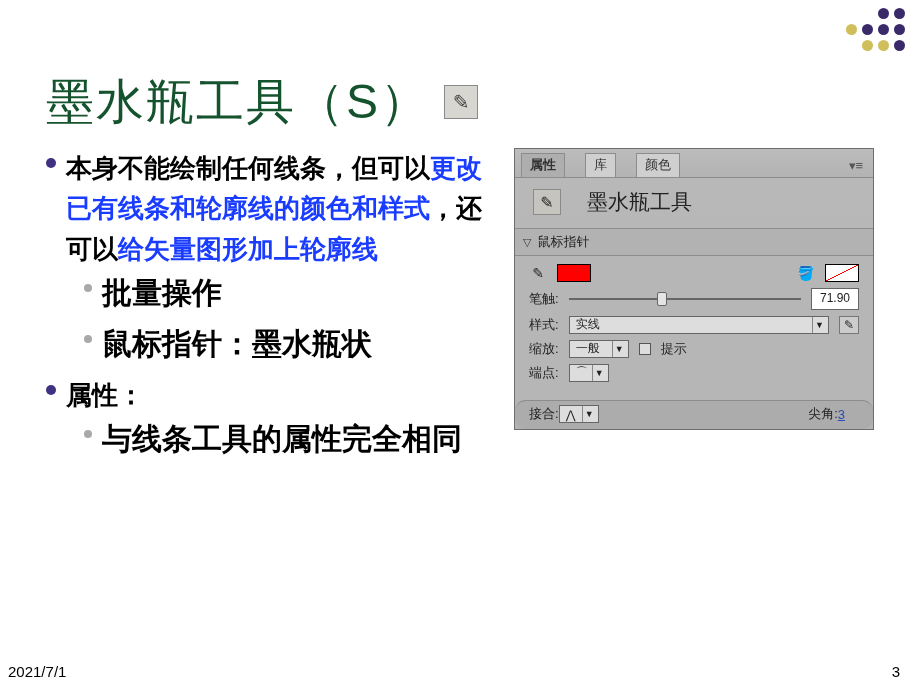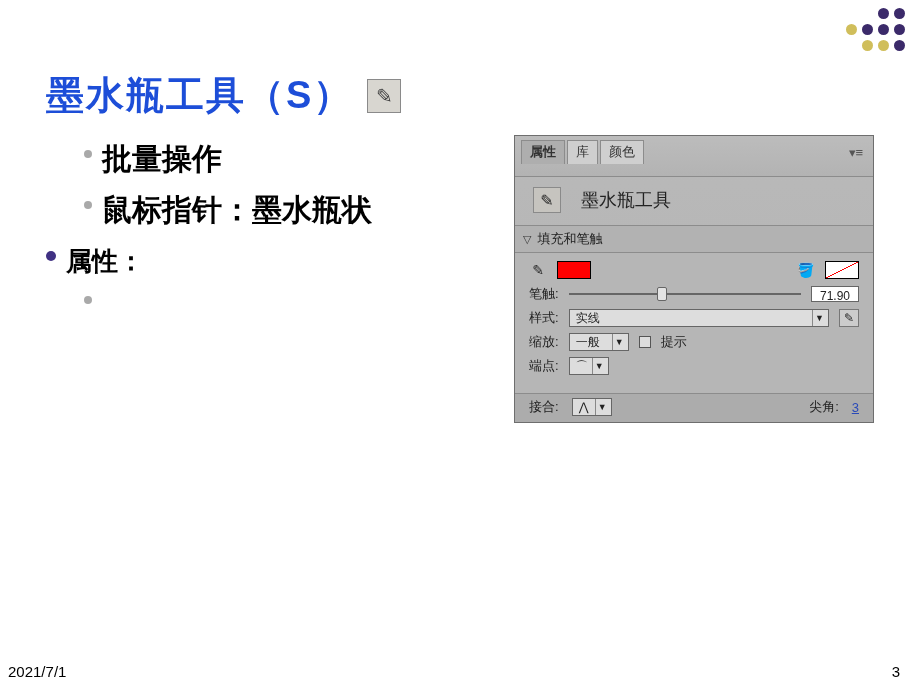--- a/index.html
+++ b/index.html
@@ -26,23 +26,23 @@
   .dot.em { background: transparent; }
   .slide {
     padding: 70px 46px 0 46px;
   }
   .title-row {
     display: flex;
     align-items: center;
     gap: 14px;
   }
   .title {
-    color: #1d4ed8;
-    font-weight: bold;
-    font-size: 38px;
+    color: #14532d;
+    font-weight: normal;
+    font-size: 48px;
     letter-spacing: 2px;
   }
   .ink-icon {
     width: 34px; height: 34px; background: #d8d6d0;
     border: 1px solid #8a8a8a;
     display: inline-flex; align-items: center; justify-content: center;
     font-size: 20px; color: #444;
   }
   .content {
     margin-top: 14px;
@@ -77,22 +77,22 @@
 
   
   .panel {
     width: 360px;
     background: linear-gradient(#b9b9b9,#b3b3b3);
     border: 1px solid #6e6e6e;
     font-family: SimSun, sans-serif;
     color: #222;
   }
   .panel .tabbar {
-    display: flex; align-items: center; gap: 2px;
-    padding: 4px 6px 12px 6px;
+    display: flex; align-items: center; gap: 20px;
+    padding: 4px 6px 0 6px;
     border-bottom: 1px solid #8c8c8c;
     background: linear-gradient(#bcbcbc,#b3b3b3);
   }
   .panel .tab {
     padding: 2px 8px 3px 8px;
     background: #cfcfcf;
     border: 1px solid #8c8c8c;
     border-bottom: none;
     font-size: 13px;
     color: #333;
@@ -106,21 +106,21 @@
   .panel .toolrow {
     display: flex; align-items: center; gap: 16px;
     padding: 10px 18px 12px 18px;
   }
   .panel .toolrow .ticon {
     width: 28px; height: 26px; background: #c6c4bf;
     border: 1px solid #8a8a8a;
     display: inline-flex; align-items: center; justify-content: center;
     font-size: 16px;
   }
-  .panel .toolrow .tname { font-size: 18px; margin-left: 4px; }
+  .panel .toolrow .tname { font-size: 21px; margin-left: 10px; }
   .section-head {
     display: flex; align-items: center; gap: 6px;
     padding: 4px 8px;
     border-top: 1px solid #8c8c8c;
     border-bottom: 1px solid #8c8c8c;
     background: #b2b2b2;
     font-size: 13px;
   }
   .section-head .tri { font-size: 11px; color: #333; }
   .section-body {
@@ -149,50 +149,50 @@
     flex: 1;
     height: 2px; background: #666; position: relative;
   }
   .slider .thumb {
     position: absolute; top: -6px; left: 38%;
     width: 10px; height: 14px;
     background: #e4e4e4; border: 1px solid #666;
     border-radius: 2px;
   }
   .numbox {
-    width: 48px; height: 16px;
+    width: 48px; height: 22px;
     background: #fff; border: 1px solid #666;
     font-size: 12px; text-align: center; line-height: 18px;
   }
   .combo {
     height: 18px; background: #ddd; border: 1px solid #666;
-    display: inline-flex; align-items: center;
+    display: inline-flex; align-items: flex-end;
     font-size: 12px; padding: 0 18px 0 6px;
     position: relative; min-width: 60px;
   }
   .combo.wide { min-width: 170px; flex: 1; }
   .combo .arrow {
     position: absolute; right: 2px; top: 0; bottom: 0;
     width: 14px; display: flex; align-items: center; justify-content: center;
     border-left: 1px solid #888; font-size: 9px;
   }
   .iconbtn {
     width: 20px; height: 18px; border: 1px solid #777;
     background: #ccc;
     display: inline-flex; align-items: center; justify-content: center;
     font-size: 12px;
   }
   .checkbox { width: 12px; height: 12px; border: 1px solid #555; background: #ddd; }
   .link { color: #2a4ab8; text-decoration: underline; cursor: pointer; }
   .panel-footer {
-    padding: 4px 14px 6px 14px;
+    padding: 4px 28px 6px 14px;
     border-top: 1px solid #8c8c8c;
     background: #acacac;
     font-size: 13px;
-    display: flex; align-items: center; gap: 13px;
+    display: flex; align-items: center; gap: 0; border-radius: 11px;
   }
   .panel-footer .spacer { flex: 1; }
   .footer {
     position: absolute; bottom: 10px; left: 8px; right: 20px;
     display: flex; justify-content: space-between;
     font-size: 15px; color: #000;
   }
 </style>
 </head>
 <body>
@@ -227,20 +227,26 @@
 <div class="slide">
   <div class="title-row">
     <div class="title">墨水瓶工具（S）</div>
     <div class="ink-icon">✎</div>
   </div>
 
   <div class="content">
     <div class="left">
       <ul class="lvl1">
         <li>
+          <div class="row1">
+            <span class="b1"></span>
+            <span class="t1">
+              <span>本身不能绘制任何线条，但可以</span><span class="blue">更改已有线条和轮廓线的颜色和样式</span><span>，还可以</span><span class="blue">给矢量图形加上轮廓线</span>
+            </span>
+          </div>
           <ul class="lvl2">
             <li>
                 <span class="b2"></span>
                 <span class="t2">批量操作</span>
               </li>
           </ul>
         </li>
         <li>
           <ul class="lvl2">
             <li>
@@ -250,41 +256,42 @@
           </ul>
         </li>
         <li>
           <div class="row1">
             <span class="b1"></span>
             <span class="t1">属性：</span>
           </div>
           <ul class="lvl2">
             <li>
                 <span class="b2"></span>
+                <span class="t2">与线条工具的属性完全相同</span>
               </li>
           </ul>
         </li>
       </ul>
     </div>
 
     <div class="panel">
       <div class="tabbar">
         <div class="tab active">属性</div>
         <div class="tab">库</div>
         <div class="tab">颜色</div>
         <div class="spacer"></div>
         <div class="menu">▾≡</div>
       </div>
       <div class="toolrow">
         <span class="ticon">✎</span>
         <span class="tname">墨水瓶工具</span>
       </div>
       <div class="section-head">
         <span class="tri">▽</span>
-        <span>填充和笔触</span>
+        <span>鼠标指针</span>
       </div>
       <div class="section-body">
         <div class="row first">
           <span class="pencil-icon">✎</span>
           <span class="swatch red"></span>
           <span style="flex:1"></span>
           <span class="bucket-icon">🪣</span>
           <span class="swatch none"></span>
         </div>
         <div class="row">

